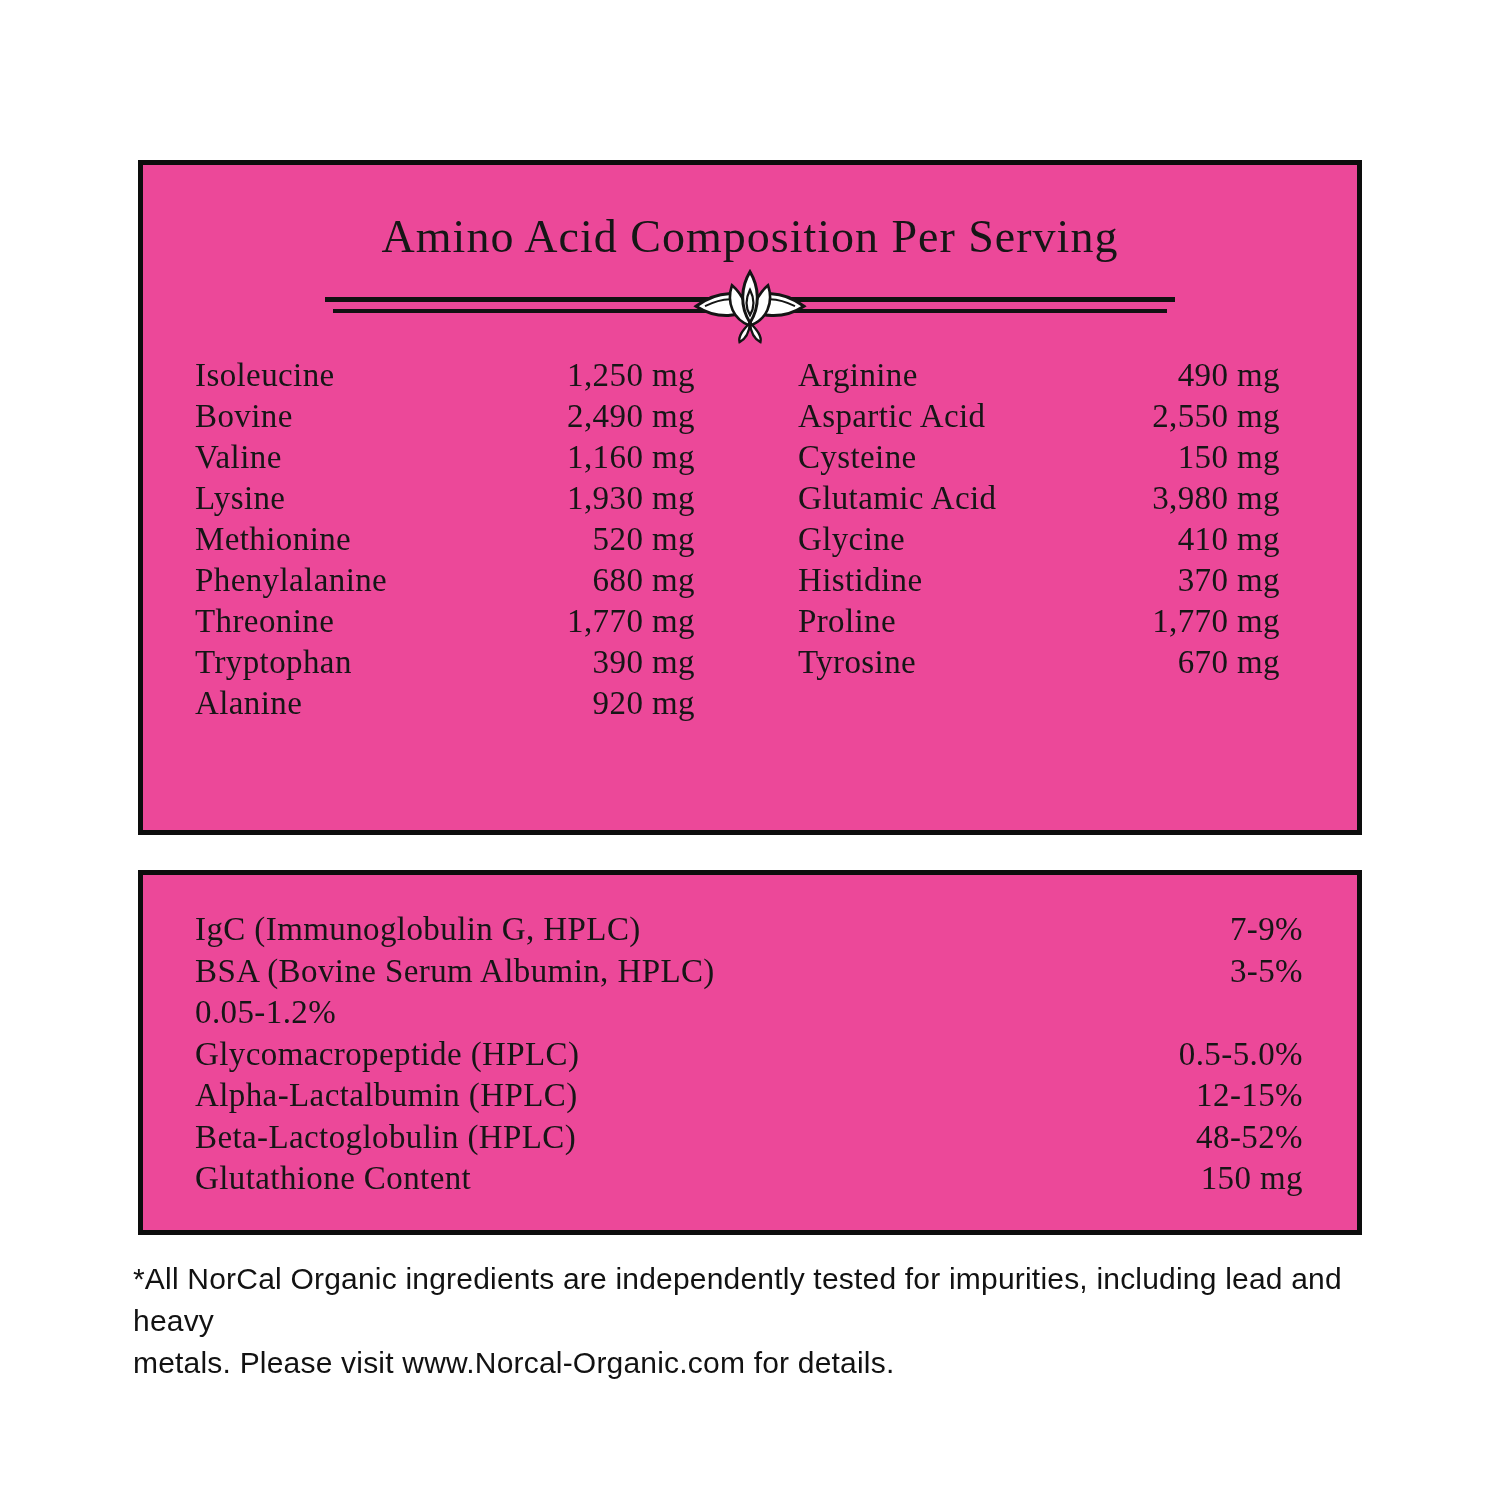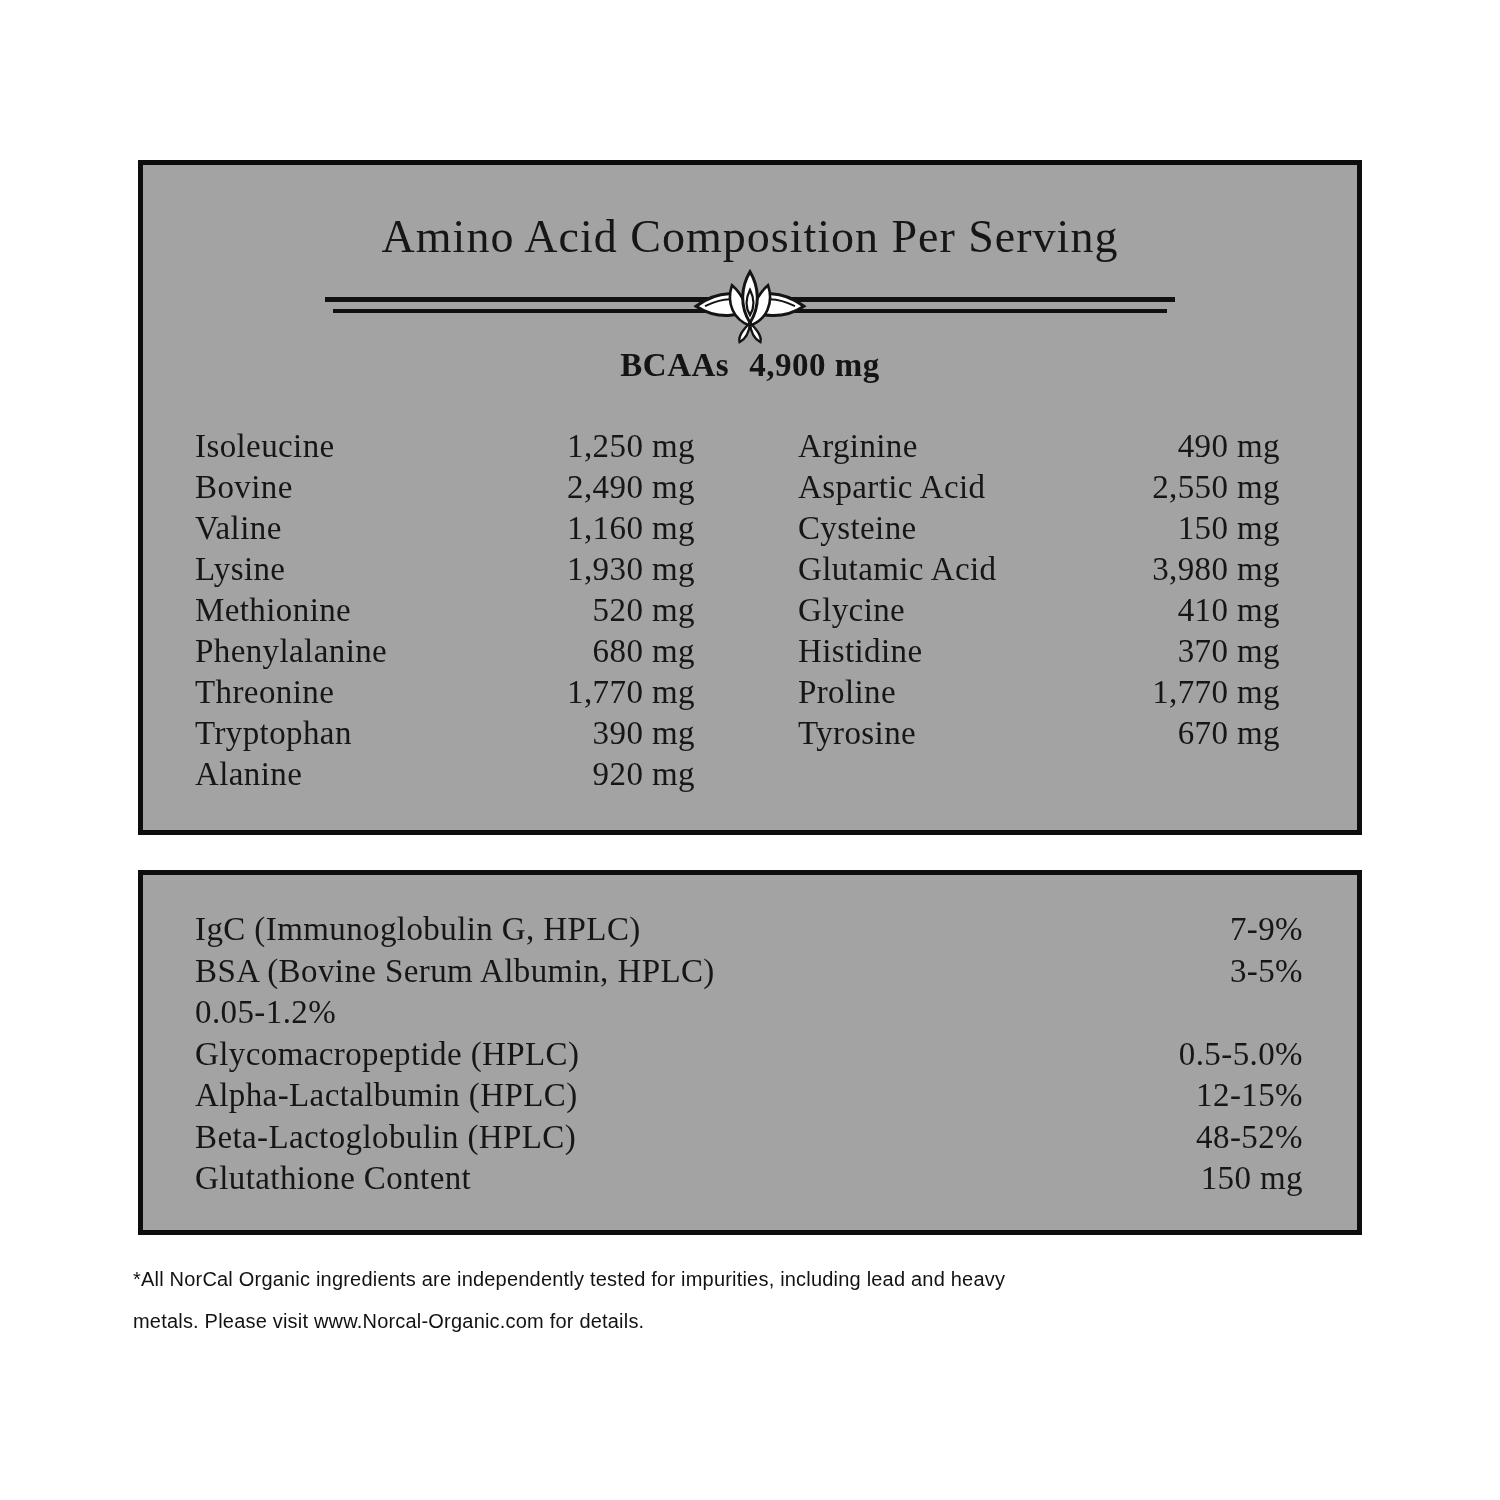--- a/index.html
+++ b/index.html
@@ -9,21 +9,21 @@
     font-family: "Liberation Serif", serif;
     color: #0d0d0d;
     overflow: hidden;
     position: relative;
   }
   .panel {
     position: absolute;
     left: 138px;
     width: 1224px;
     border: 5px solid #0d0d0d;
-    background: #a3a3a3;
+    background: #ec4899;
   }
   .panel-amino { top: 160px; height: 675px; }
   .panel-fractions { top: 870px; height: 365px; }
 
   .amino-title {
     margin-top: 47px;
     text-align: center;
     font-size: 46px;
     letter-spacing: 1px;
     line-height: 1.1;
@@ -88,21 +88,21 @@
     flex-direction: column;
   }
   .fractions-list .row { line-height: 41.5px; }
 
   .footnote {
     position: absolute;
     left: 133px;
     top: 1258px;
     width: 1260px;
     font-family: "Liberation Sans", sans-serif;
-    font-size: 20px;
+    font-size: 30px;
     line-height: 42px;
     color: #121212;
     letter-spacing: 0.2px;
   }
 </style>
 </head>
 <body>
 
 <div class="panel panel-amino">
   <div class="amino-title">Amino Acid Composition Per Serving</div>
@@ -122,23 +122,20 @@
       <path d="M80 78 C102 70 112 48 104 24 C90 36 82 56 80 78 Z" fill="#ffffff" stroke="#141414" stroke-width="3.5"></path>
 
       <path d="M80 6 C68 26 66 52 80 74 C94 52 92 26 80 6 Z" fill="#ffffff" stroke="#141414" stroke-width="4"></path>
       <path d="M80 30 C74 42 74 54 80 64 C86 54 86 42 80 30 Z" fill="#ffffff" stroke="#141414" stroke-width="3"></path>
 
       <path d="M80 74 C70 84 64 92 66 100 C74 96 79 88 80 74 Z" fill="#ffffff" stroke="#141414" stroke-width="3"></path>
       <path d="M80 74 C90 84 96 92 94 100 C86 96 81 88 80 74 Z" fill="#ffffff" stroke="#141414" stroke-width="3"></path>
     </svg>
   </div>
 
-  <div class="bcaas-line">
-    <span class="bcaa-label">BCAAs</span><span class="bcaa-value">4,900 mg</span>
-  </div>
 
   <div class="amino-table">
     <div class="amino-col left">
   <div class="row">
     <span class="nm">Isoleucine</span>
     <span class="amt">1,250 mg</span>
   </div>
 
   <div class="row">
     <span class="nm">Bovine</span>

